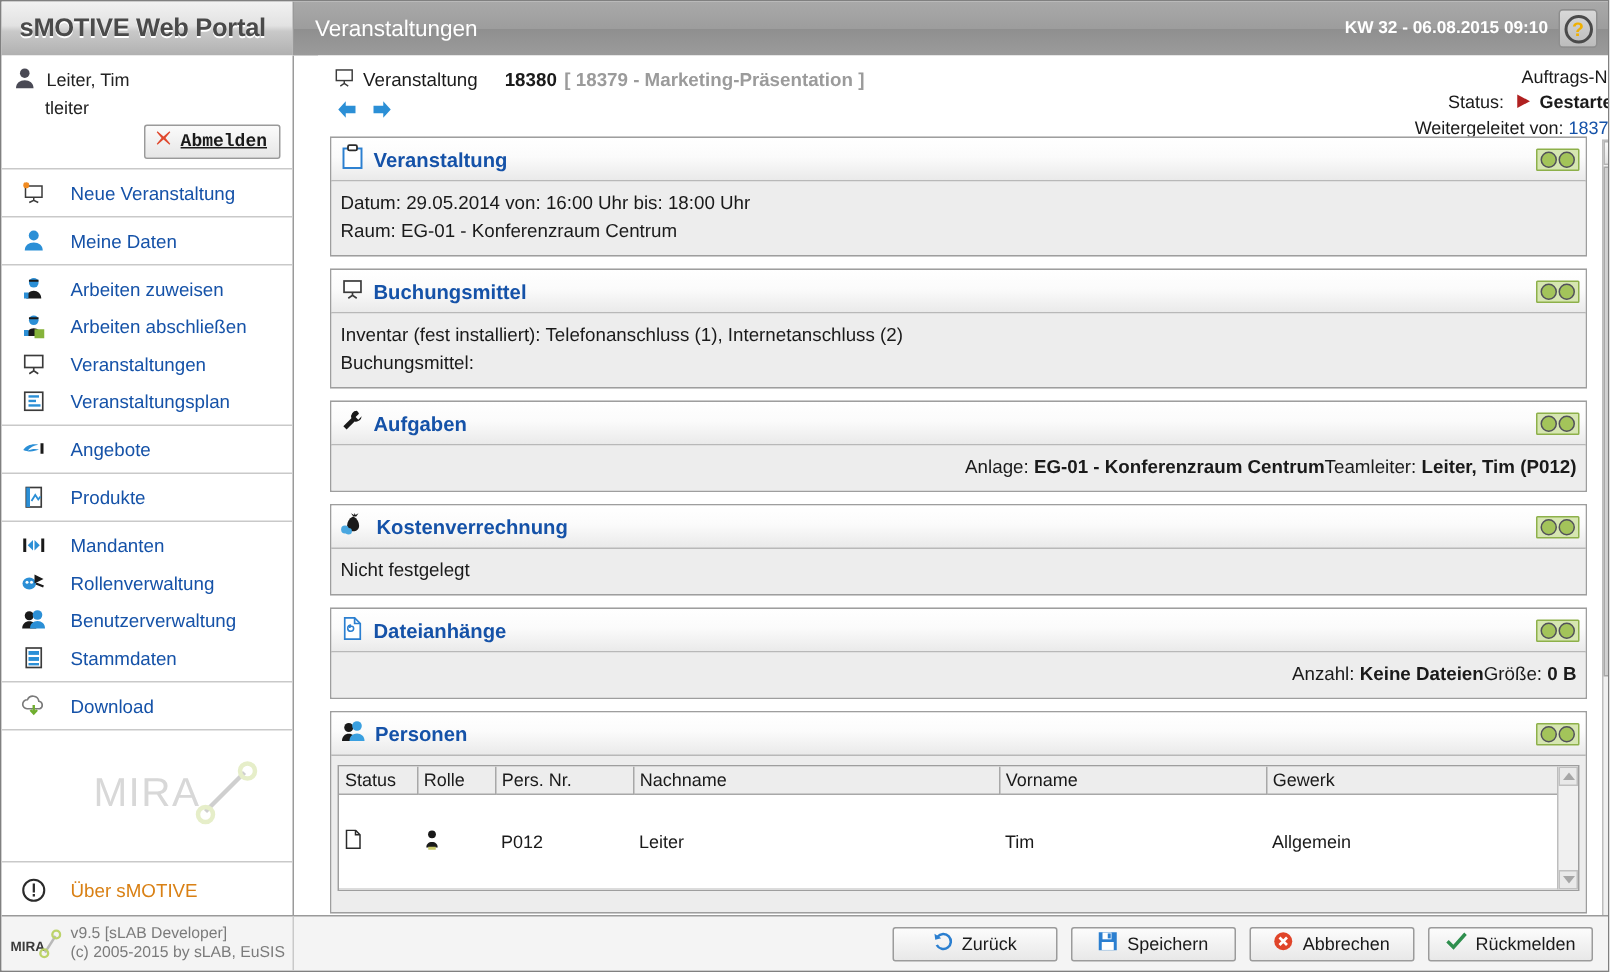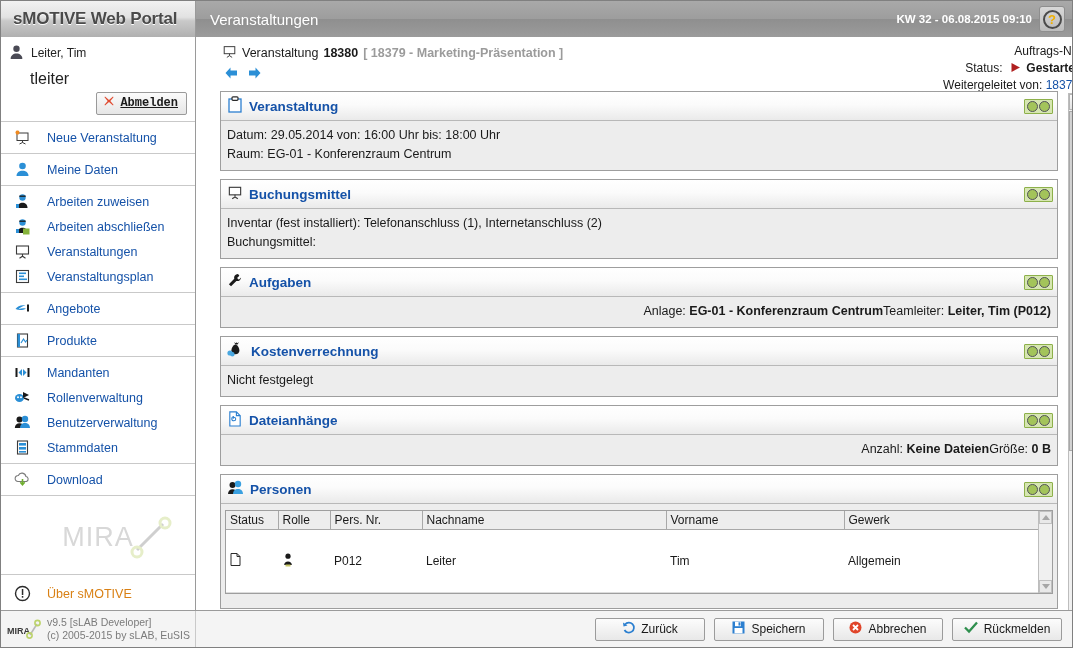--- a/index.html
+++ b/index.html
@@ -54,21 +54,21 @@
 
   
   .sidebar {
     position:absolute; left:0; top:36px; width:195px; height:573px;
     background:#fff; border-right:1px solid #9a9a9a;
     display:flex; flex-direction:column;
   }
   .userblock { padding:7px 8px 6px 7px; border-bottom:1px solid #c9c9c9; }
   .userline { display:flex; align-items:center; gap:6px; }
   .uname { font-size:12px; color:#222; }
-  .ulogin { font-size:16px; color:#222; margin:9px 0 4px 22px; }
+  .ulogin { font-size:12px; color:#222; margin:4px 0 4px 22px; }
   .logoutrow { display:flex; justify-content:flex-end; }
   .logoutbtn {
     display:flex; align-items:center; gap:5px;
     background: linear-gradient(to bottom,#fbfbfb,#e6e6e6);
     border:1px solid #9a9a9a; border-radius:2px;
     padding:2px 8px 3px 6px; font-size:12px; color:#1a1a1a;font-family:Liberation Mono, monospace;
   }
   .logoutbtn .lbl { text-decoration: underline; text-underline-offset:1px; font-weight:bold;}
 
   .navgroup { border-bottom:1px solid #c9c9c9; padding:3px 0 3px 0; }
@@ -105,21 +105,21 @@
   }
 
   
   .main {
     position:absolute; left:211px; top:36px; width:875px; height:573px;
     background:#ffffff; overflow:hidden;
   }
   .crumbbar { position:relative; height:54px; padding:7px 10px 0 10px; }
   .crumbline { display:flex; align-items:center; gap:5px; }
   .crumbtxt { font-size:12.5px; color:#1a1a1a; }
-  .crumbtxt b { font-weight:bold; }
+  .crumbtxt b { font-weight:bold;margin-left:13px; }
   .crumbsub { color:#9b9b9b; font-weight:bold; }
   .arrows { margin-top:4px; display:flex; gap:8px; padding-left:2px;}
   .metabox { position:absolute; right:8px; top:6px; text-align:right; line-height:17px; }
   .metarow { font-size:12px; color:#1a1a1a; white-space:nowrap; }
   .metarow b { font-weight:bold; }
   .metalink { color:#1552a8; }
 
   .scrollarea { position:absolute; left:0; top:54px; width:875px; height:519px; }
   .panels { position:absolute; left:8px; top:0; width:838px; }
 

